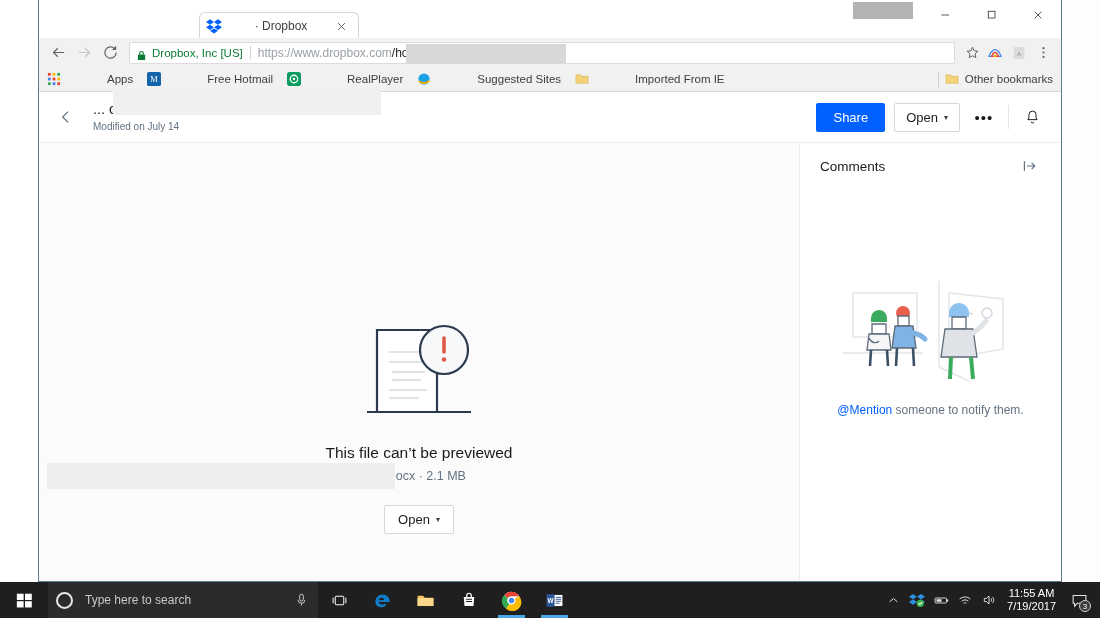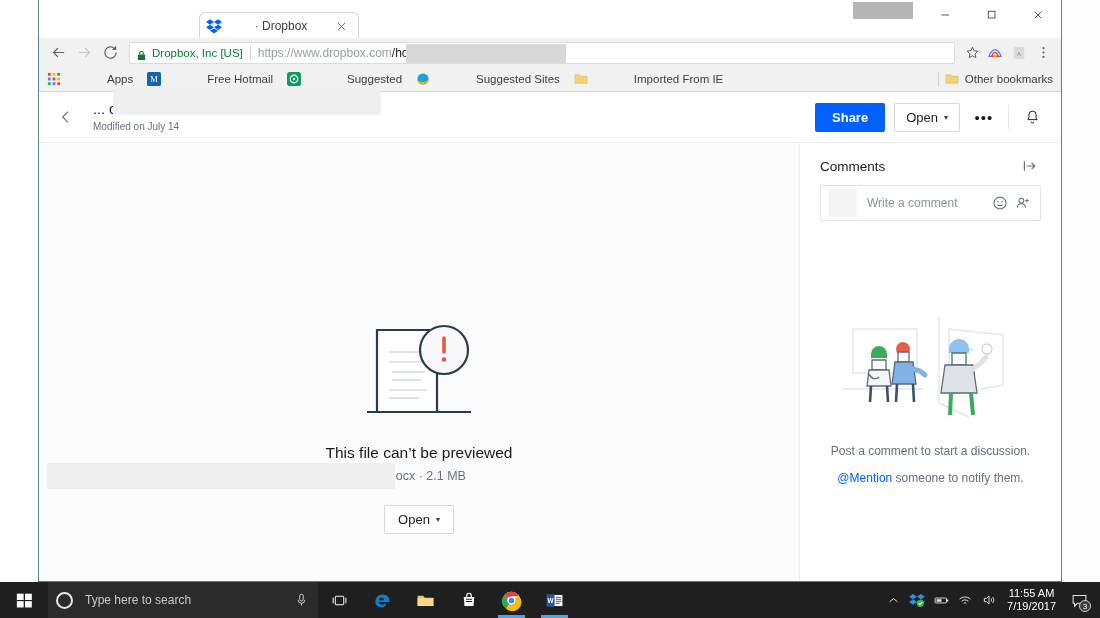--- a/index.html
+++ b/index.html
@@ -78,21 +78,21 @@
     background:#ffffff; display:flex; align-items:center; padding:0 14px; z-index:5;
   }
   .back-chevron { width:26px; height:26px; display:flex; align-items:center; justify-content:center;
                   color:#637282; font-size:17px; }
   .file-meta { margin-left:14px; position:relative; flex:0 0 auto; }
   .file-name { font-size:14.5px; color:#1e1919; line-height:16px; white-space:nowrap; }
   .file-sub { font-size:10px; color:#637282; line-height:15px; margin-top:2px; white-space:nowrap; }
   .redact-header { position:absolute; left:20px; top:-12px; width:268px; height:26px; background:#efefef; }
   .header-actions { margin-left:auto; display:flex; align-items:center; }
   .btn-share {
-    background:#0061fe; color:#ffffff; font-size:13px; font-weight:bold;
+    background:#0061fe; color:#ffffff; font-size:13px; font-weight:normal;
     border:none; border-radius:2px; padding:7px 17px; cursor:pointer;
   }
   .btn-open {
     background:#ffffff; color:#1e1919; font-size:13px; border:1px solid #d5d8dc;
     border-radius:2px; padding:6px 11px; margin-left:9px; cursor:pointer;
     display:flex; align-items:center;
   }
   .caret { display:inline-block; margin-left:6px; font-size:8px; color:#3c4043; }
   .btn-dots { margin-left:10px; width:28px; height:26px; display:flex; align-items:center;
               justify-content:center; color:#1e1919; font-size:15px; letter-spacing:1px;}
@@ -294,21 +294,21 @@
         <span>Free Hotmail</span>
       </div>
       <div class="bm">
         <span class="bmicon">
           <svg viewBox="0 0 15 15" width="14" height="14">
               <rect width="15" height="15" rx="3" fill="#0a9c5e"></rect>
               <circle cx="7.5" cy="7.5" r="4" fill="none" stroke="#fff" stroke-width="1.4"></circle>
               <circle cx="7.5" cy="7.5" r="1.3" fill="#fff"></circle>
             </svg>
         </span>
-        <span>Suggested</span>
+        <span>RealPlayer</span>
       </div>
       <div class="bm">
         <span class="bmicon">
           <svg viewBox="0 0 15 15" width="14" height="14">
               <circle cx="7.5" cy="7.5" r="6" fill="#1ba0e1"></circle>
               <path d="M2 10c4 3 9 2 11-1" fill="none" stroke="#f6b000" stroke-width="2"></path>
             </svg>
         </span>
         <span>Suggested Sites</span>
       </div>
@@ -395,41 +395,20 @@
 
       <div class="comments">
         <div class="comments-head">
           <span class="comments-title">Comments</span>
           <span class="collapse-icon">
             <svg viewBox="0 0 20 20" width="16" height="16">
                 <path fill="none" stroke="#637282" stroke-width="1.5" d="M3 4v12M6 10h10M12 6l4 4-4 4"></path>
               </svg>
           </span>
         </div>
-        <div class="comment-box">
-          <span class="avatar-box"></span>
-          <span class="comment-placeholder">Write a comment</span>
-          <span class="cbox-icons">
-            <span>
-              <svg viewBox="0 0 20 20" width="16" height="16">
-                  <circle cx="10" cy="10" r="7.5" fill="none" stroke="#5c6b7a" stroke-width="1.3"></circle>
-                  <circle cx="7.4" cy="8.4" r=".9" fill="#5c6b7a"></circle>
-                  <circle cx="12.6" cy="8.4" r=".9" fill="#5c6b7a"></circle>
-                  <path d="M6.8 12c1.6 1.8 4.8 1.8 6.4 0" fill="none" stroke="#5c6b7a" stroke-width="1.3"></path>
-                </svg>
-            </span>
-            <span>
-              <svg viewBox="0 0 20 20" width="16" height="16">
-                  <circle cx="8" cy="7" r="3" fill="none" stroke="#5c6b7a" stroke-width="1.3"></circle>
-                  <path d="M3 16c0-3 2.2-5 5-5s5 2 5 5" fill="none" stroke="#5c6b7a" stroke-width="1.3"></path>
-                  <path d="M15 5v4M13 7h4" stroke="#5c6b7a" stroke-width="1.3"></path>
-                </svg>
-            </span>
-          </span>
-        </div>
 
         <div class="empty-state">
           <span class="empty-illo">
             <svg viewBox="0 0 200 115" width="200" height="115">
               <g stroke="#e2e6ea" stroke-width="1.4" fill="none">
                 <path d="M12 82h80"></path>
                   <path d="M108 10v86"></path>
                   <path d="M108 96l30 14"></path>
               </g>
               <rect x="22" y="22" width="64" height="44" fill="#fff" stroke="#e2e6ea" stroke-width="1.4"></rect>
@@ -453,21 +432,20 @@
               <path d="M82 62c6 1 10 4 12 6" fill="none" stroke="#7fb2e5" stroke-width="5" stroke-linecap="round"></path>
               <path d="M66 77l-1 18M82 77l1 18" stroke="#3b5166" stroke-width="2.6" fill="none"></path>
 
               <path d="M118 42c0-6 5-10 10-10s10 4 10 10v4h-20z" fill="#8fc3ef"></path>
               <path d="M121 46h14v12h-14z" fill="#fff" stroke="#5d6b7a" stroke-width="1.3"></path>
               <path d="M114 58h28l4 28h-36z" fill="#dfe3e7" stroke="#5d6b7a" stroke-width="1.3"></path>
               <path d="M142 62c6-4 10-8 13-12" fill="none" stroke="#dfe3e7" stroke-width="5" stroke-linecap="round"></path>
               <path d="M120 86l-1 22M140 86l2 22" stroke="#3aab5c" stroke-width="4" fill="none"></path>
             </svg>
           </span>
-          <div class="empty-l1">Post a comment to start a discussion.</div>
           <div class="empty-l2"><span class="mention">@Mention</span><span> someone to notify them.</span></div>
         </div>
       </div>
 
     </div>
   </div>
 
   <div class="taskbar">
     <div class="start">
       <svg viewBox="0 0 20 20" width="17" height="17" fill="#ffffff">

